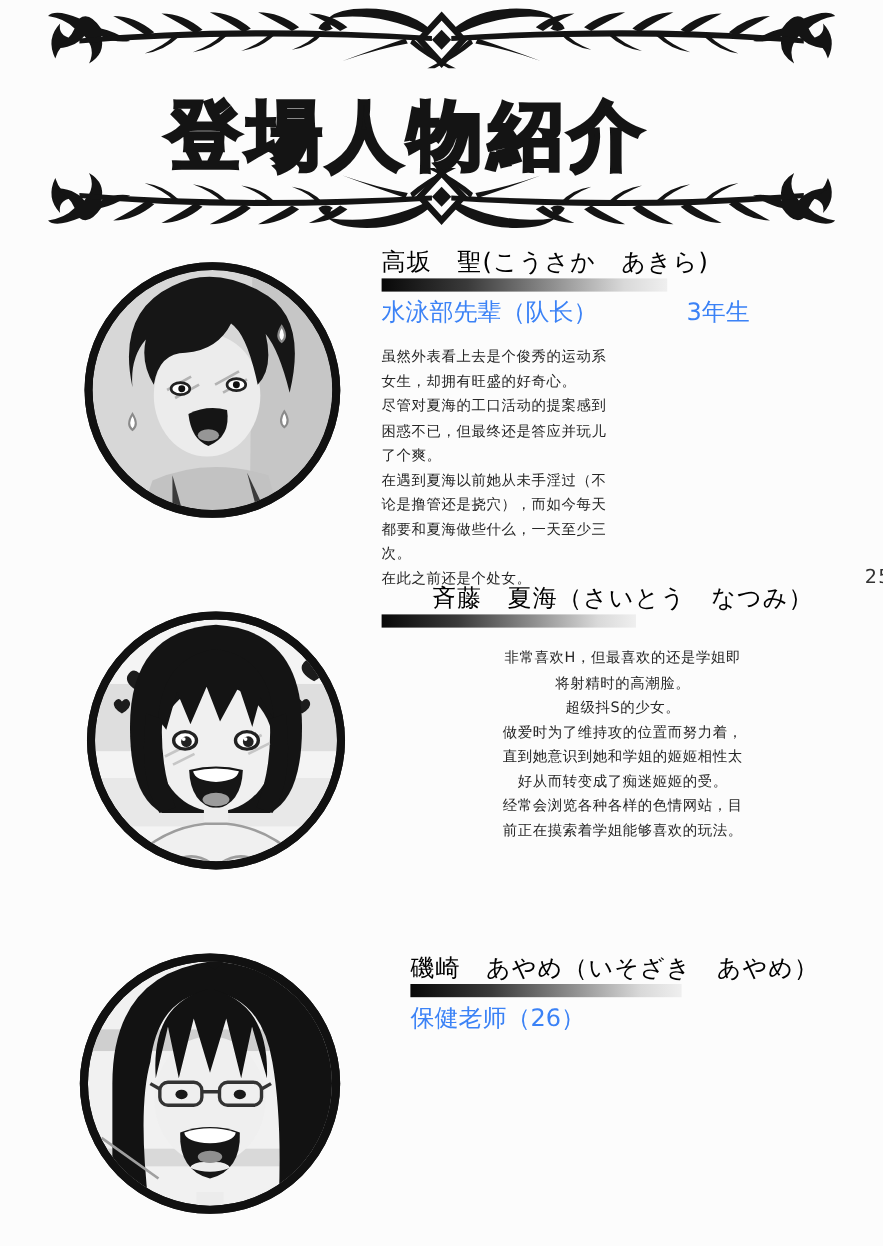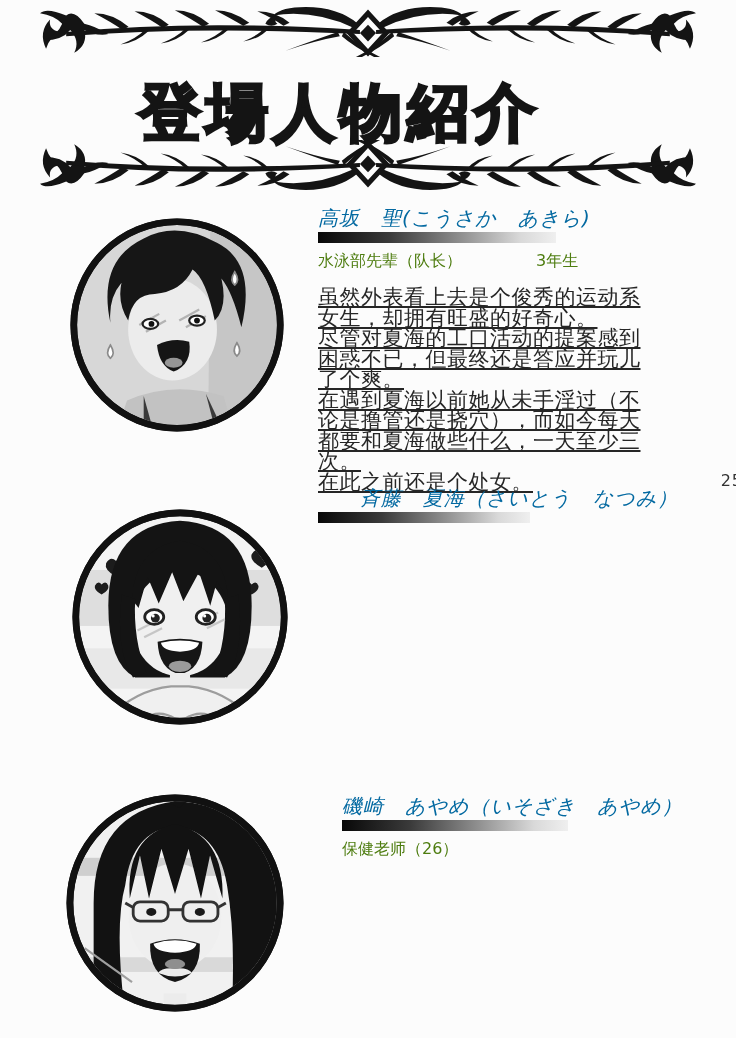--- a/index.html
+++ b/index.html
@@ -38,37 +38,37 @@
   .char2 .portrait{left:68px;top:503px;width:224px;height:228px;}
   .char3 .portrait{left:62px;top:788px;width:226px;height:230px;}
 
   .info{position:absolute;left:318px;width:402px;}
   .char1 .info{top:206px;}
   .char2 .info{top:486px;text-align:center;}
   .char3 .info{top:794px;margin-left:24px;}
 
   .char-name{
     margin:0;font-size:20px;font-weight:500;line-height:24px;
-    color:#0369a1;letter-spacing:1px;white-space:nowrap;font-style:italic;
+    color:#000000;letter-spacing:1px;white-space:nowrap;
   }
   .grad-bar{
     height:11px;margin-top:2px;
     background:linear-gradient(90deg,#080808 0%,#3a3a3a 30%,#8f8f8f 60%,#d9d9d9 85%,#efefef 100%);
   }
   .char1 .grad-bar{width:238px;}
   .char2 .grad-bar{width:212px;}
   .char3 .grad-bar{width:226px;}
 
-  .role-line{margin-top:6px;font-size:16px;line-height:23px;color:#4d7c0f;white-space:nowrap;}
+  .role-line{margin-top:6px;font-size:20px;line-height:23px;color:#3b82f6;white-space:nowrap;}
   .grade{margin-left:74px;}
 
   .char-desc{
     margin:15px 0 0 0;
-    font-size:21px;line-height:20.5px;color:#262626;
-    white-space:pre-line;letter-spacing:0.5px;text-decoration:underline;
+    font-size:12px;line-height:20.5px;color:#262626;
+    white-space:pre-line;letter-spacing:0.5px;
   }
 </style>
 </head>
 <body>
 
 <div class="page">
 
   <svg class="ornament top" viewBox="0 0 660 50" preserveAspectRatio="none" aria-hidden="true">
     <g fill="#141414" id="fl-left">
       <path d="M14,14 Q2,26 10,42 Q14,30 24,26 Q12,24 14,14 Z"></path>
@@ -205,20 +205,28 @@
           <rect x="91" y="150" width="18" height="18" fill="#ededed"></rect>
           <path d="M28,200 Q54,166 92,162 L108,162 Q146,166 172,200 Z" fill="#f0f0f0" stroke="#9d9d9d" stroke-width="2"></path>
           <path d="M58,200 Q78,176 100,194 Q122,176 142,200" fill="#e6e6e6" stroke="#9d9d9d" stroke-width="2"></path>
         </g>
         <circle cx="100" cy="100" r="93" fill="none" stroke="#111" stroke-width="6"></circle>
       </svg>
     </div>
     <div class="info">
       <h2 class="char-name">斉藤　夏海（さいとう　なつみ）</h2>
       <div class="grad-bar"></div>
+      <p class="char-desc">非常喜欢H，但最喜欢的还是学姐即
+将射精时的高潮脸。
+超级抖S的少女。
+做爱时为了维持攻的位置而努力着，
+直到她意识到她和学姐的姬姬相性太
+好从而转变成了痴迷姬姬的受。
+经常会浏览各种各样的色情网站，目
+前正在摸索着学姐能够喜欢的玩法。</p>
     </div>
   </section>
 
   <section class="char3">
     <div class="portrait">
       <svg viewBox="0 0 200 200">
         <defs>
             <clipPath id="c3">
               <circle cx="100" cy="100" r="90"></circle>
             </clipPath>

